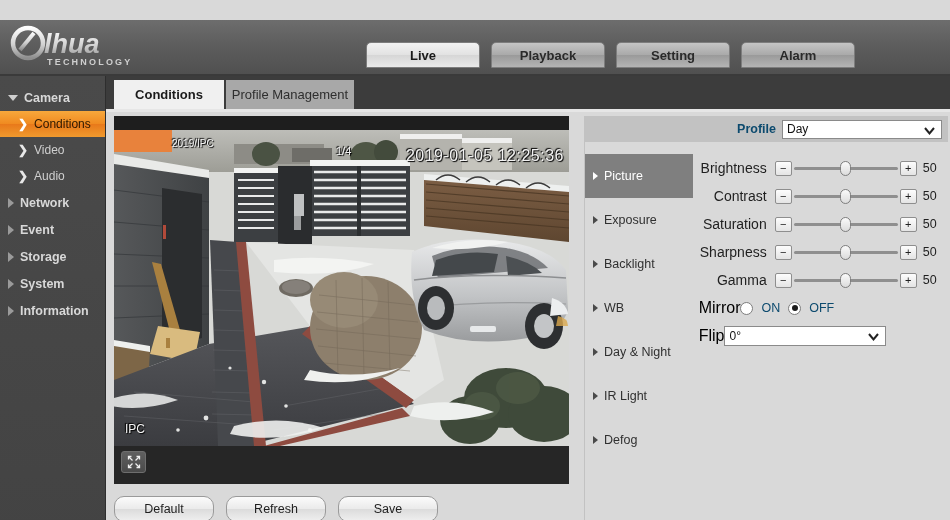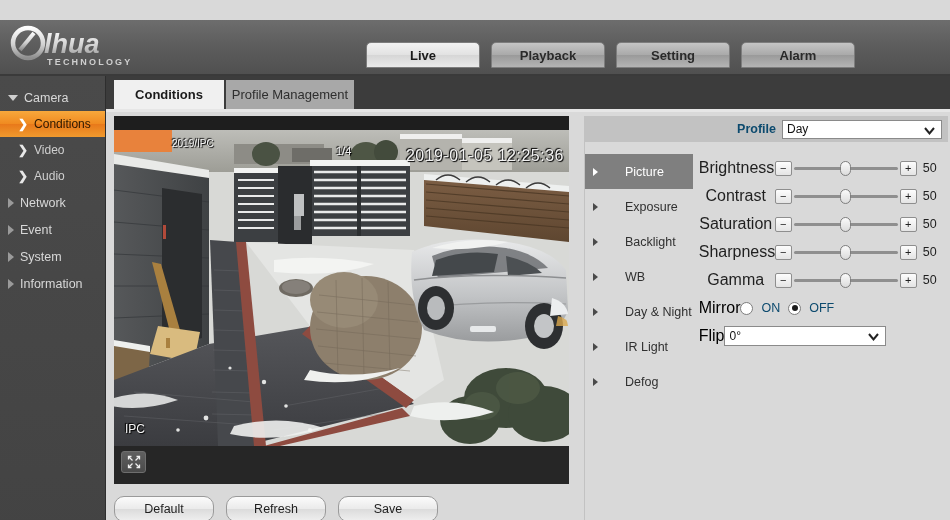--- a/index.html
+++ b/index.html
@@ -43,21 +43,21 @@
   .sidebar {
     position: absolute; left: 0; top: 56px;
     width: 106px; height: 464px;
     background: linear-gradient(to bottom, #4a4a4a 0%, #434343 100%);
     border-right: 1px solid #2e2e2e;
     padding-top: 8px;
   }
   .nav-group {
     height: 27px; display: flex; align-items: center;
     padding-left: 8px; color: #d8d8d8;
-    font-size: 12.5px; font-weight: normal; cursor: pointer;
+    font-size: 12.5px; font-weight: bold; cursor: pointer;
   }
   .nav-child {
     height: 26px; display: flex; align-items: center;
     padding-left: 18px; color: #cfcfcf;
     font-size: 12px; cursor: pointer;
   }
   .nav-child.active {
     background: linear-gradient(to bottom, #f7a83c 0%, #f08a20 50%, #e8791a 51%, #f09a2e 100%);
     color: #2b1800; font-weight: normal;
   }
@@ -115,30 +115,30 @@
   .sel {
     width: 160px; height: 19px; background: #fff; border: 1px solid #8a8a8a;
     display: flex; align-items: center; padding: 0 4px; font-size: 12px; color: #111;
     position: relative; cursor: pointer;
   }
   .sel .cv { position: absolute; right: 5px; top: 3px; }
 
   .subrow { display: flex; margin-top: 12px; }
   .submenu { width: 108px; }
   .subitem {
-    height: 35px; display: flex; align-items: center; padding-left: 8px;
-    font-size: 12.5px; color: #303030; cursor: pointer; gap: 21px;
+    height: 44px; display: flex; align-items: center; padding-left: 8px;
+    font-size: 12.5px; color: #303030; cursor: pointer;
   }
   .subitem.active { background: #7f7f7f; color: #fff; }
   .sub-arrow { width: 0; height: 0; border-top: 4px solid transparent; border-bottom: 4px solid transparent; border-left: 5px solid #4a4a4a; margin-right: 6px; }
   .subitem.active .sub-arrow { border-left-color: #ffffff; }
 
   .ctrls { width: 256px; padding-left: 6px; }
   .ctrlrow { height: 28px; display: flex; align-items: center; }
-  .ctrlrow .name { width: 76px; text-align: center; font-size: 16px; color: #1f1f1f; padding-right: 2px; }
+  .ctrlrow .name { width: 76px; text-align: right; font-size: 14px; color: #1f1f1f; padding-right: 8px; }
   .stepbtn {
     width: 17px; height: 15px; border: 1px solid #8e8e8e; border-radius: 2px;
     background: linear-gradient(to bottom, #fdfdfd, #e4e4e4);
     display: flex; align-items: center; justify-content: center;
     font-size: 11px; color: #222; cursor: pointer; line-height: 1;
   }
   .track { position: relative; width: 104px; height: 15px; margin: 0 2px; cursor: pointer; }
   .track:before { content: ""; position: absolute; left: 0; top: 6px; width: 104px; height: 3px; background: #8f8f8f; border-radius: 2px; }
   .knob {
     position: absolute; top: 0; width: 11px; height: 15px;
@@ -199,20 +199,24 @@
       <span class="chev">❯</span>
       <span>Audio</span>
     </div>
     <div class="nav-group">
       <span class="tri-right"></span>
       <span>Network</span>
     </div>
     <div class="nav-group">
       <span class="tri-right"></span>
       <span>Event</span>
+    </div>
+    <div class="nav-group">
+      <span class="tri-right"></span>
+      <span>Storage</span>
     </div>
     <div class="nav-group">
       <span class="tri-right"></span>
       <span>System</span>
     </div>
     <div class="nav-group">
       <span class="tri-right"></span>
       <span>Information</span>
     </div>
   </div>

